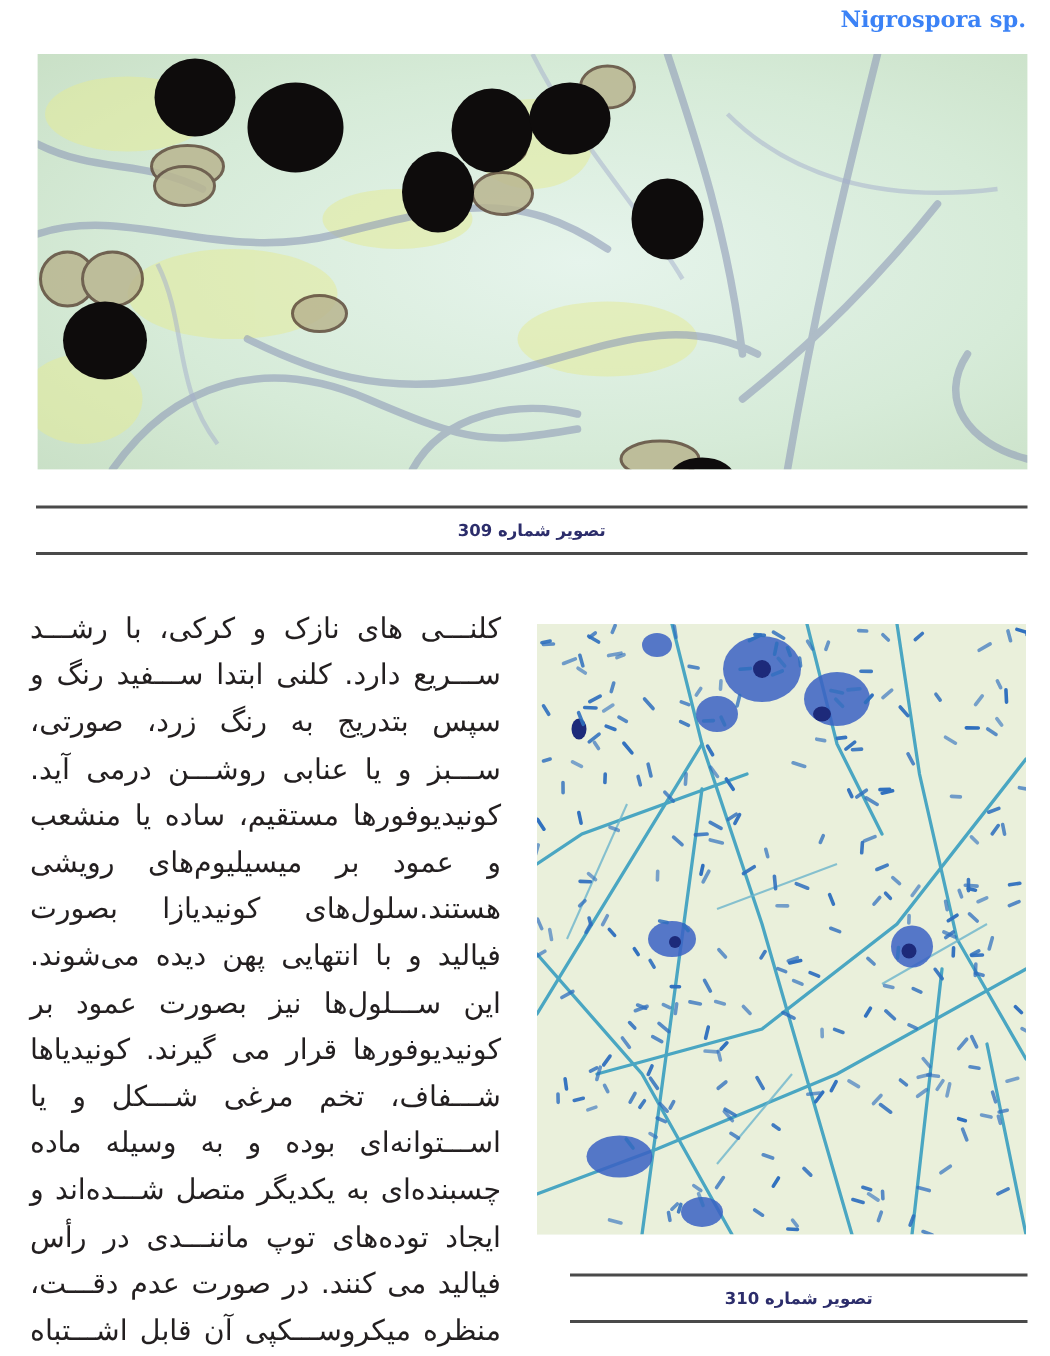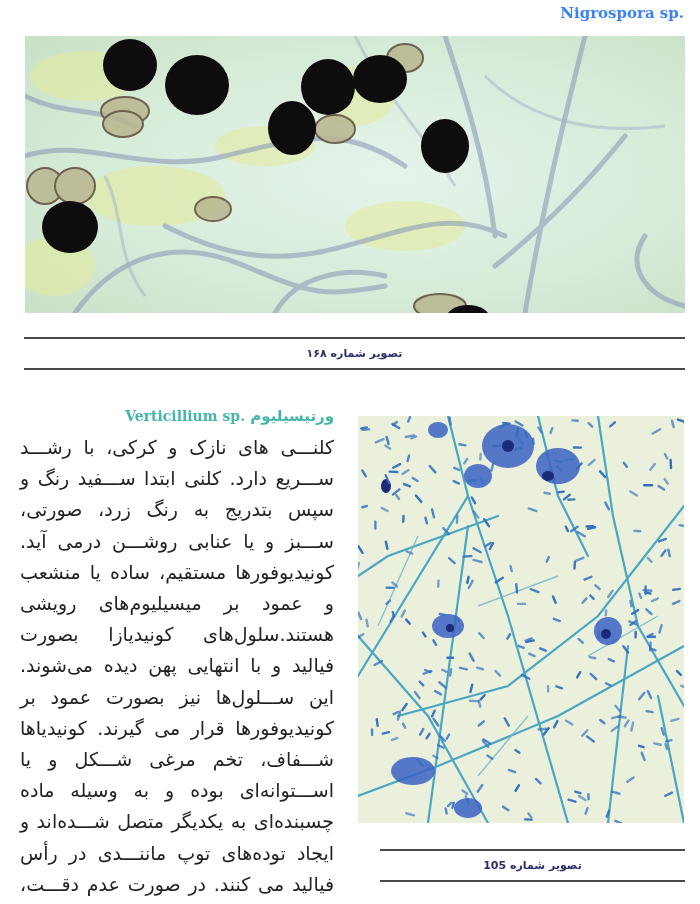--- a/index.html
+++ b/index.html
@@ -111,28 +111,24 @@
       <ellipse cx="303" cy="51" rx="27" ry="28"></ellipse>
       <ellipse cx="355" cy="43" rx="27" ry="24"></ellipse>
       <ellipse cx="420" cy="110" rx="24" ry="27"></ellipse>
       <ellipse cx="45" cy="191" rx="28" ry="26"></ellipse>
       <ellipse cx="443" cy="283" rx="22" ry="14"></ellipse>
     </g>
   </svg>
 </div>
 
 <div class="caption" id="caption1">
-  <span>تصویر شماره ۱۶۸</span>
+  <span>تصویر شماره 309</span>
 </div>
 
 <div class="section">
-  <h2 class="section-title">
-    <span>ورتیسیلیوم</span>
-    <span class="latin">Verticillium sp.</span>
-  </h2>
   <p class="body-text">کلنـــی های نازک و کرکی، با رشـــد ســـریع دارد. کلنی ابتدا ســـفید رنگ و سپس بتدریج به رنگ زرد، صورتی، ســـبز و یا عنابی روشـــن درمی آید. کونیدیوفورها مستقیم، ساده یا منشعب و عمود بر میسیلیوم‌های رویشی هستند.سلول‌های کونیدیازا بصورت فیالید و با انتهایی پهن دیده می‌شوند. این ســـلول‌ها نیز بصورت عمود بر کونیدیوفورها قرار می گیرند. کونیدیاها شـــفاف، تخم مرغی شـــکل و یا اســـتوانه‌ای بوده و به وسیله ماده چسبنده‌ای به یکدیگر متصل شـــده‌اند و ایجاد توده‌های توپ ماننـــدی در رأس فیالید می کنند. در صورت عدم دقـــت، منظره میکروســـکپی آن قابل اشـــتباه با آکرومونیوم و اســـپوروتریکس می‌باشـــد (تصاویر شماره ۱۶۹ و ۱۷۰).</p>
 </div>
 
 <div class="photo" id="photo2">
   <svg id="vert-svg" viewBox="0 0 326 407" preserveAspectRatio="none">
     <rect width="326" height="407" fill="#eaf0db"></rect>
 
     <g fill="none" stroke="#4aa6c2" stroke-width="2.2" stroke-linecap="round">
       <path d="M90 0 L 110 80 L 150 200 L 210 407"></path>
       <path d="M140 100 L 30 140 L 0 160"></path>
@@ -429,14 +425,14 @@
         <rect x="170.4610510973937" y="236.11862139917696" width="8.503943758573389" height="2.4" rx="1.2" transform="rotate(23.574845679012345 170.4610510973937 236.11862139917696)" opacity="0.70"></rect>
         <rect x="112.0261659807956" y="160.12888803155008" width="8.32707475994513" height="2.4" rx="1.2" transform="rotate(102.5138888888889 112.0261659807956 160.12888803155008)" opacity="1.00"></rect>
         <rect x="305.0506430041152" y="208.39558470507546" width="10.087448559670783" height="2.4" rx="1.2" transform="rotate(105.85108024691358 305.0506430041152 208.39558470507546)" opacity="0.72"></rect>
         <rect x="195.1332475994513" y="201.28599537037036" width="8.760373799725652" height="2.4" rx="1.2" transform="rotate(20.808641975308642 195.1332475994513 201.28599537037036)" opacity="0.81"></rect>
         <rect x="121.3542266803841" y="215.42666323731137" width="8.950788751714677" height="2.4" rx="1.2" transform="rotate(47.942129629629626 121.3542266803841 215.42666323731137)" opacity="0.71"></rect>
       </g>
   </svg>
 </div>
 
 <div class="caption" id="caption2">
-  <span>تصویر شماره 105</span>
+  <span>تصویر شماره 310</span>
 </div>
 
 </body></html>

